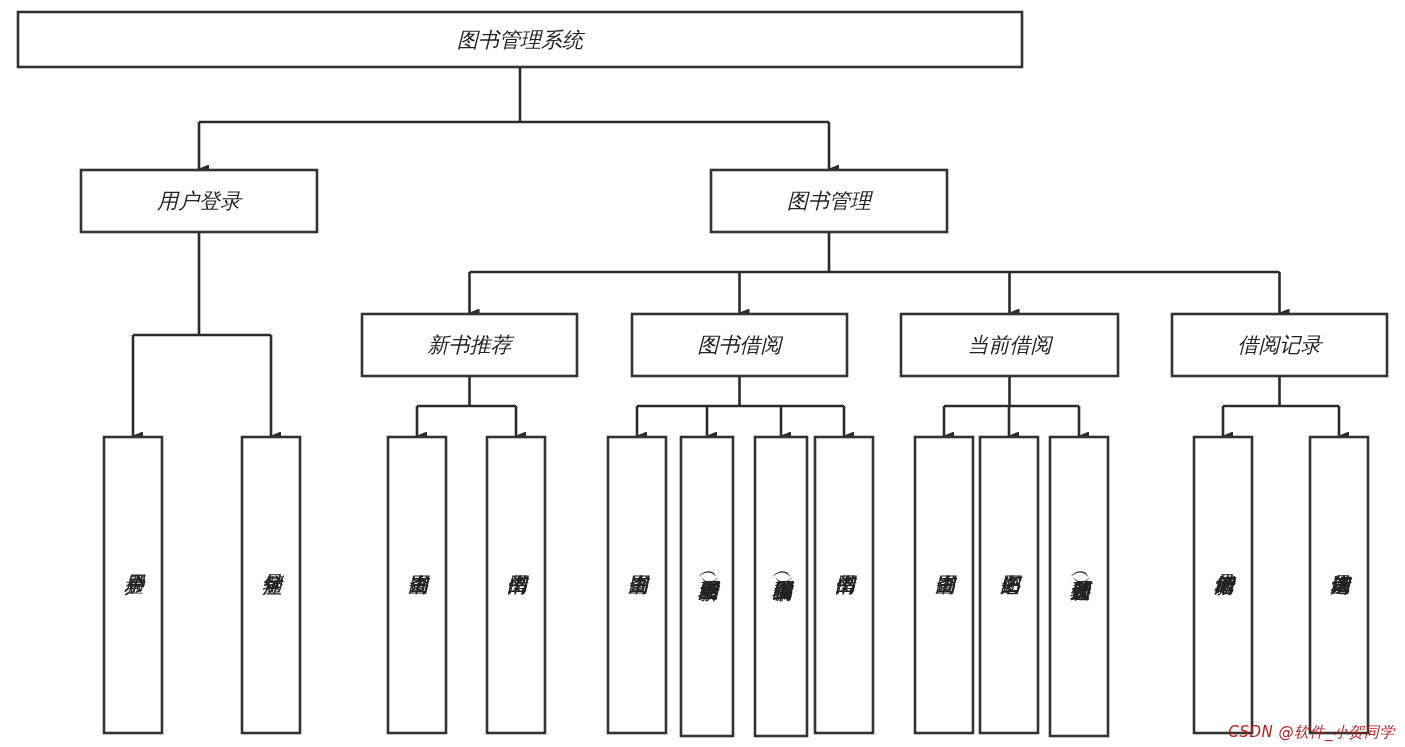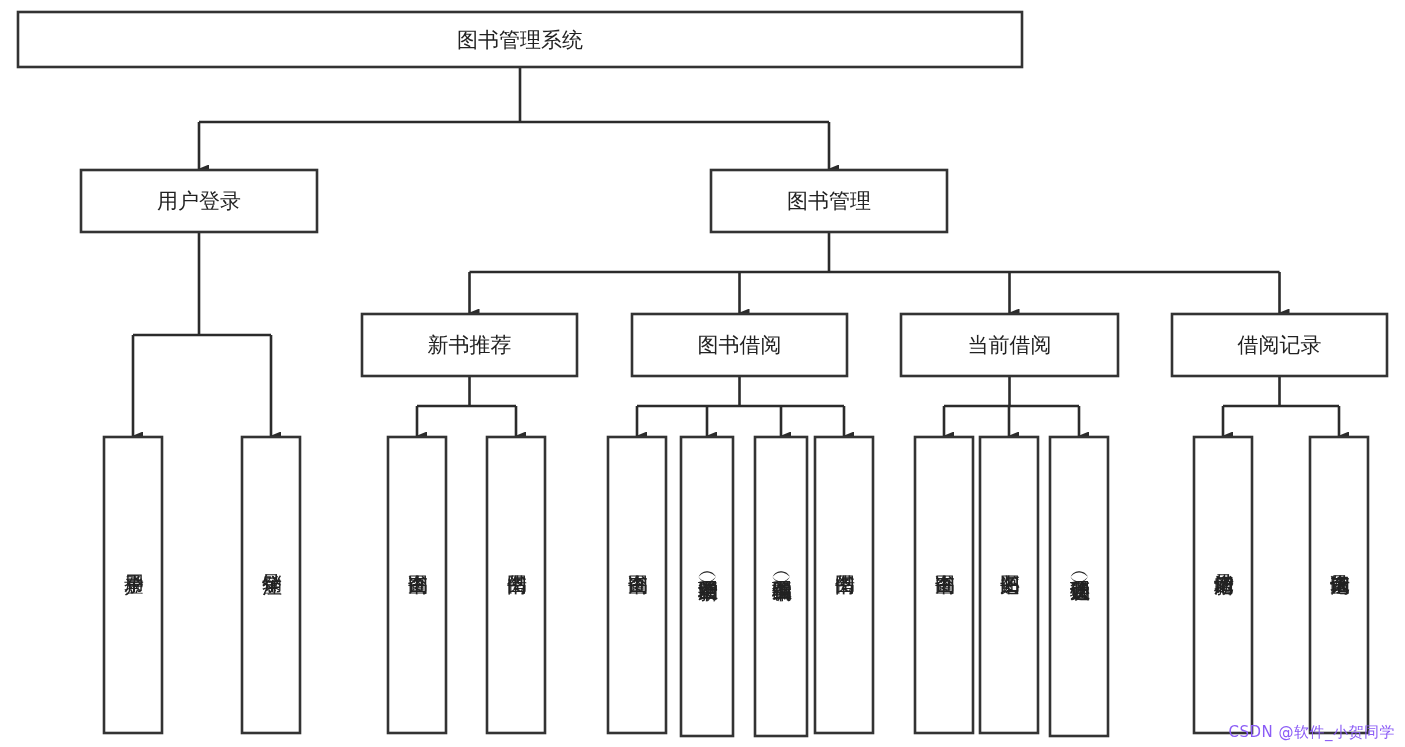--- a/index.html
+++ b/index.html
@@ -1,37 +1,37 @@
 <!DOCTYPE html>
 <html><head>
 <meta charset="utf-8">
 <style>
   html,body{margin:0;padding:0;background:#ffffff;}
   body{
     width:1405px;height:747px;overflow:hidden;
     font-family:"DejaVu Sans","Liberation Sans",sans-serif;
     color:#1a1a1a;
   }
-  #diagram-root{position:relative;width:1405px;height:747px;}
+  #diagram-root{position:relative;width:1405px;height:747px;font-style:italic;}
   svg.diagram{display:block;width:1405px;height:747px;}
 
   .node-rect{fill:#ffffff;stroke:#333333;stroke-width:2.6;}
   .node-label{
     font-family:"DejaVu Sans","Liberation Sans",sans-serif;
     fill:#222222;
     dominant-baseline:middle;
     text-anchor:middle;
   }
   .node-label.horizontal{font-size:21px;}
   .node-label.vertical{font-size:20px;writing-mode:vertical-rl;text-orientation:upright;}
   .connector{stroke:#2b2b2b;stroke-width:2.6;fill:none;}
   .watermark{
     position:absolute;right:10px;bottom:5px;
     font-family:"DejaVu Sans","Liberation Sans",sans-serif;
-    font-size:15px;color:#8b5cf6;letter-spacing:.5px;
+    font-size:15px;color:#b91c1c;letter-spacing:.5px;
     white-space:nowrap;pointer-events:none;
   }
 </style>
 </head>
 <body>
 
 <div id="diagram-root">
   <svg class="diagram" id="diagram-svg" viewBox="0 0 1405 747" xmlns="http://www.w3.org/2000/svg">
     <defs>
       <marker id="arrowhead" markerWidth="9" markerHeight="11" refX="4.5" refY="10" orient="auto" markerUnits="userSpaceOnUse">

